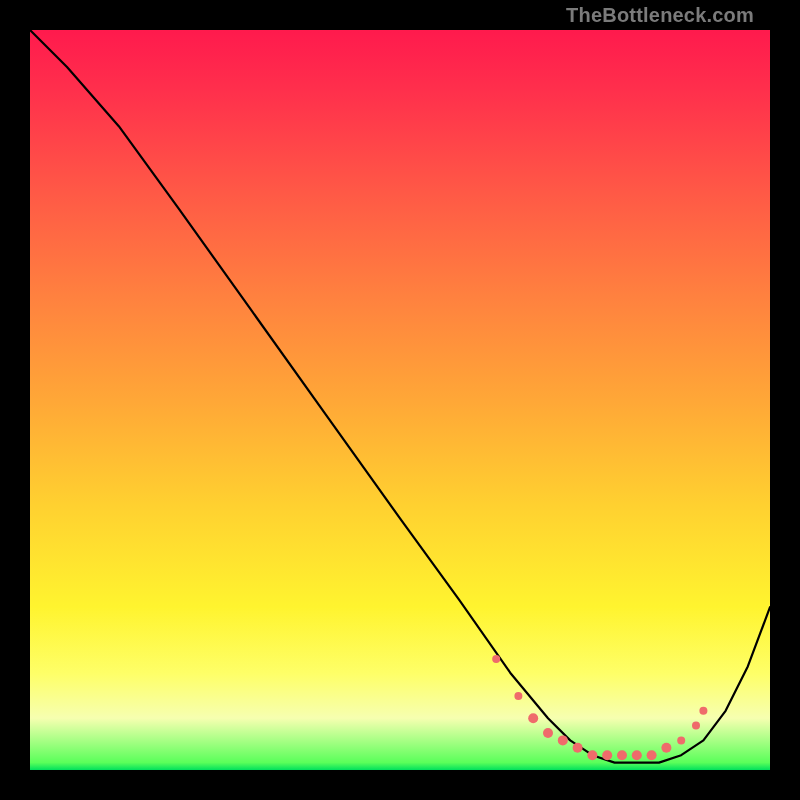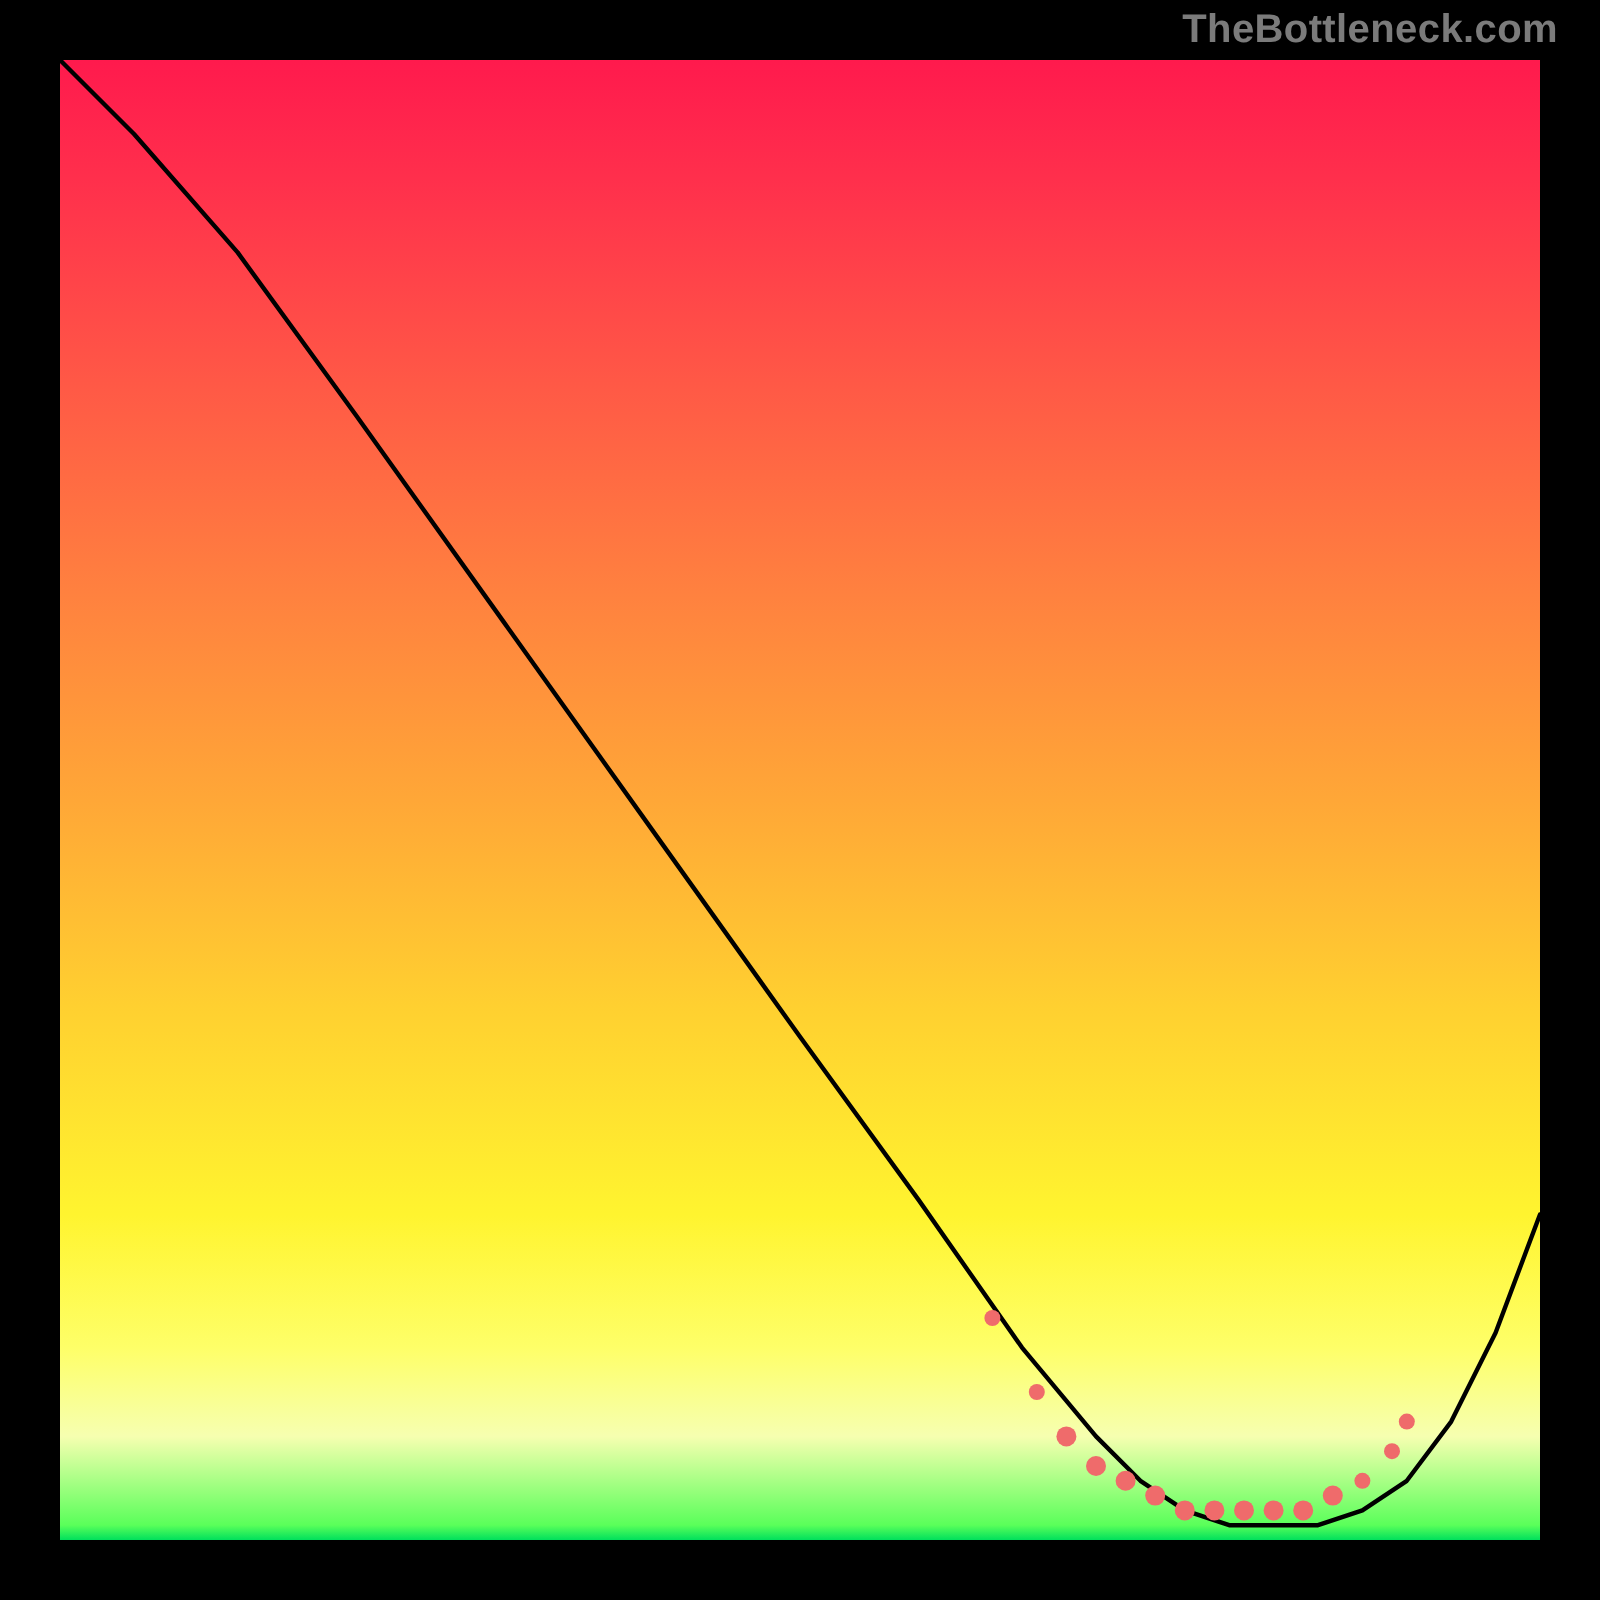--- a/index.html
+++ b/index.html
@@ -42,21 +42,21 @@
     position: absolute;
     left: 0;
     top: 0;
     width: 740px;
     height: 740px;
     overflow: visible;
   }
   .watermark {
     position: absolute;
     top: 4px;
-    right: 21px;
+    right: 46px;
     font-family: Arial, Helvetica, sans-serif;
     font-size: 20px;
     font-weight: 600;
     color: #7b7b7b;
     letter-spacing: 0.2px;
     user-select: none;
   }
 </style>
 </head>
 <body>

